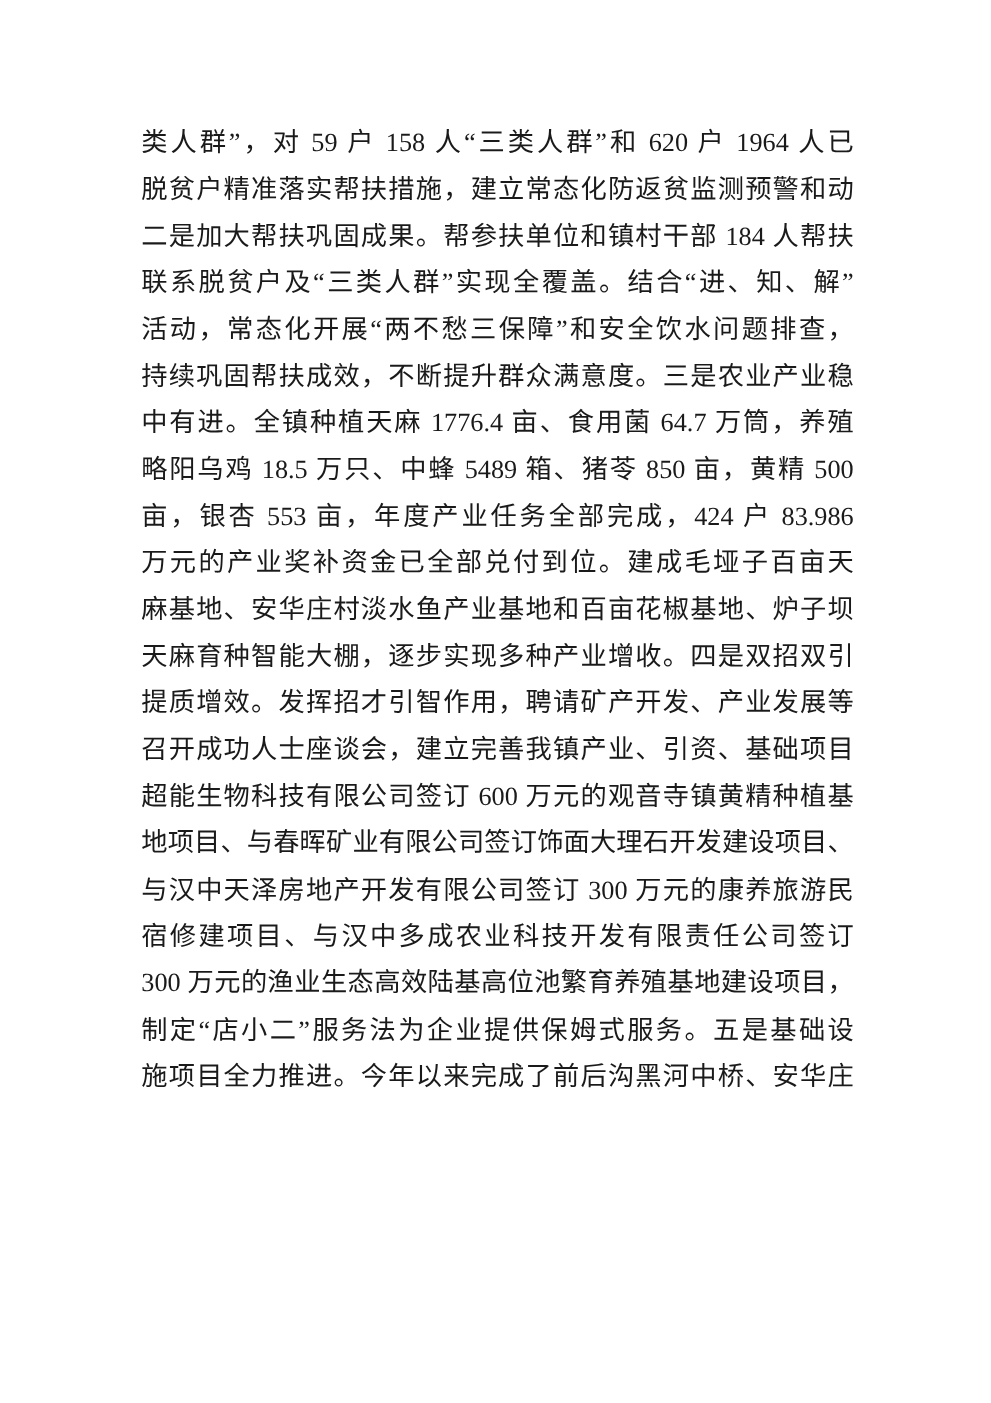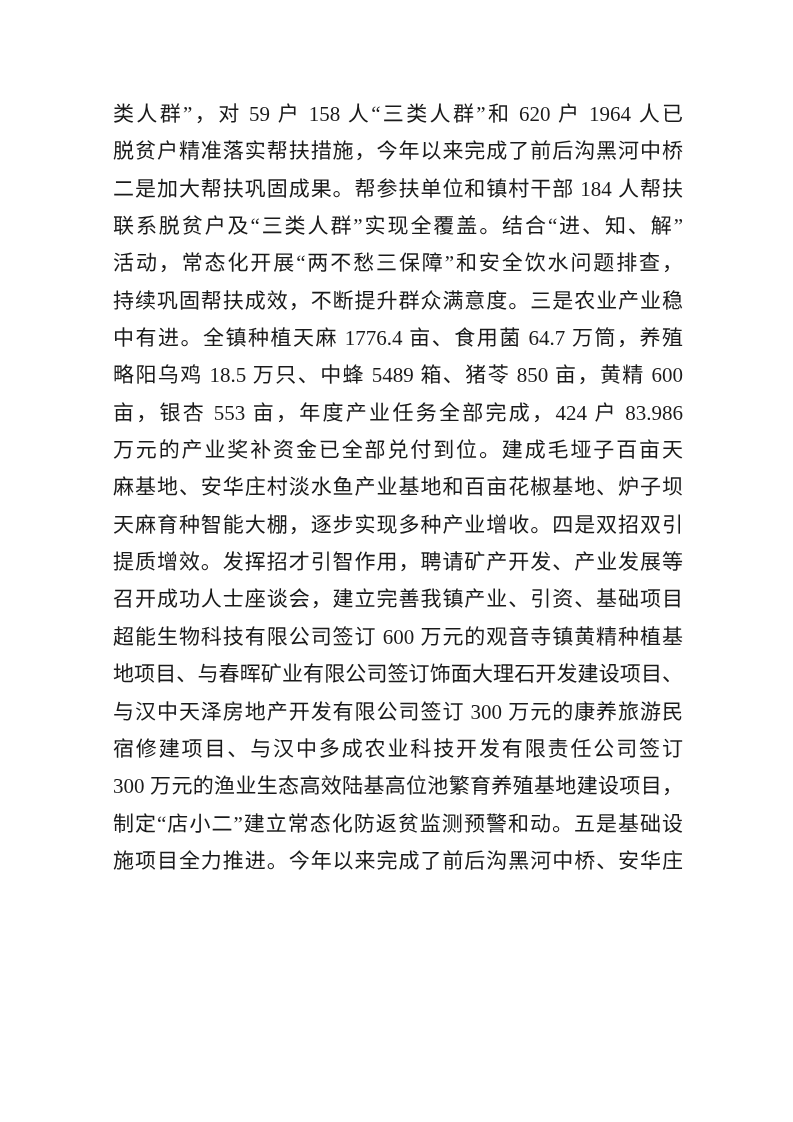--- a/index.html
+++ b/index.html
@@ -32,34 +32,34 @@
   }
   .seg { font-weight: normal; }
   .seg.bold { font-weight: 400; }
 </style>
 </head>
 <body>
 
 <div class="page">
   <div class="text-block" style="color: rgb(26, 26, 26);">
       <div class="line"><span class="seg">类人群”，对 59 户 158 人“三类人群”和 620 户 1964 人已</span></div>
-      <div class="line"><span class="seg">脱贫户精准落实帮扶措施，今年以来完成了前后沟黑河中桥</span></div>
+      <div class="line"><span class="seg">脱贫户精准落实帮扶措施，建立常态化防返贫监测预警和动</span></div>
       <div class="line"><span class="seg bold">二是加大帮扶巩固成果。</span><span class="seg">帮参扶单位和镇村干部 184 人帮扶</span></div>
       <div class="line"><span class="seg">联系脱贫户及“三类人群”实现全覆盖。结合“进、知、解”</span></div>
       <div class="line"><span class="seg">活动，常态化开展“两不愁三保障”和安全饮水问题排查，</span></div>
       <div class="line"><span class="seg">持续巩固帮扶成效，不断提升群众满意度。</span><span class="seg bold">三是农业产业稳</span></div>
       <div class="line"><span class="seg bold">中有进。</span><span class="seg">全镇种植天麻 1776.4 亩、食用菌 64.7 万筒，养殖</span></div>
-      <div class="line"><span class="seg">略阳乌鸡 18.5 万只、中蜂 5489 箱、猪苓 850 亩，黄精 600</span></div>
+      <div class="line"><span class="seg">略阳乌鸡 18.5 万只、中蜂 5489 箱、猪苓 850 亩，黄精 500</span></div>
       <div class="line"><span class="seg">亩，银杏 553 亩，年度产业任务全部完成，424 户 83.986</span></div>
       <div class="line"><span class="seg">万元的产业奖补资金已全部兑付到位。建成毛垭子百亩天</span></div>
       <div class="line"><span class="seg">麻基地、安华庄村淡水鱼产业基地和百亩花椒基地、炉子坝</span></div>
       <div class="line"><span class="seg">天麻育种智能大棚，逐步实现多种产业增收。</span><span class="seg bold">四是双招双引</span></div>
       <div class="line"><span class="seg bold">提质增效。</span><span class="seg">发挥招才引智作用，聘请矿产开发、产业发展等</span></div>
       <div class="line"><span class="seg">召开成功人士座谈会，建立完善我镇产业、引资、基础项目</span></div>
       <div class="line"><span class="seg">超能生物科技有限公司签订 600 万元的观音寺镇黄精种植基</span></div>
       <div class="line"><span class="seg">地项目、与春晖矿业有限公司签订饰面大理石开发建设项目、</span></div>
       <div class="line"><span class="seg">与汉中天泽房地产开发有限公司签订 300 万元的康养旅游民</span></div>
       <div class="line"><span class="seg">宿修建项目、与汉中多成农业科技开发有限责任公司签订</span></div>
       <div class="line"><span class="seg">300 万元的渔业生态高效陆基高位池繁育养殖基地建设项目，</span></div>
-      <div class="line"><span class="seg">制定“店小二”建立常态化防返贫监测预警和动。</span><span class="seg bold">五是基础设</span></div>
+      <div class="line"><span class="seg">制定“店小二”服务法为企业提供保姆式服务。</span><span class="seg bold">五是基础设</span></div>
       <div class="line"><span class="seg bold">施项目全力推进。</span><span class="seg">今年以来完成了前后沟黑河中桥、安华庄</span></div>
     </div>
 </div>
 
 </body></html>

